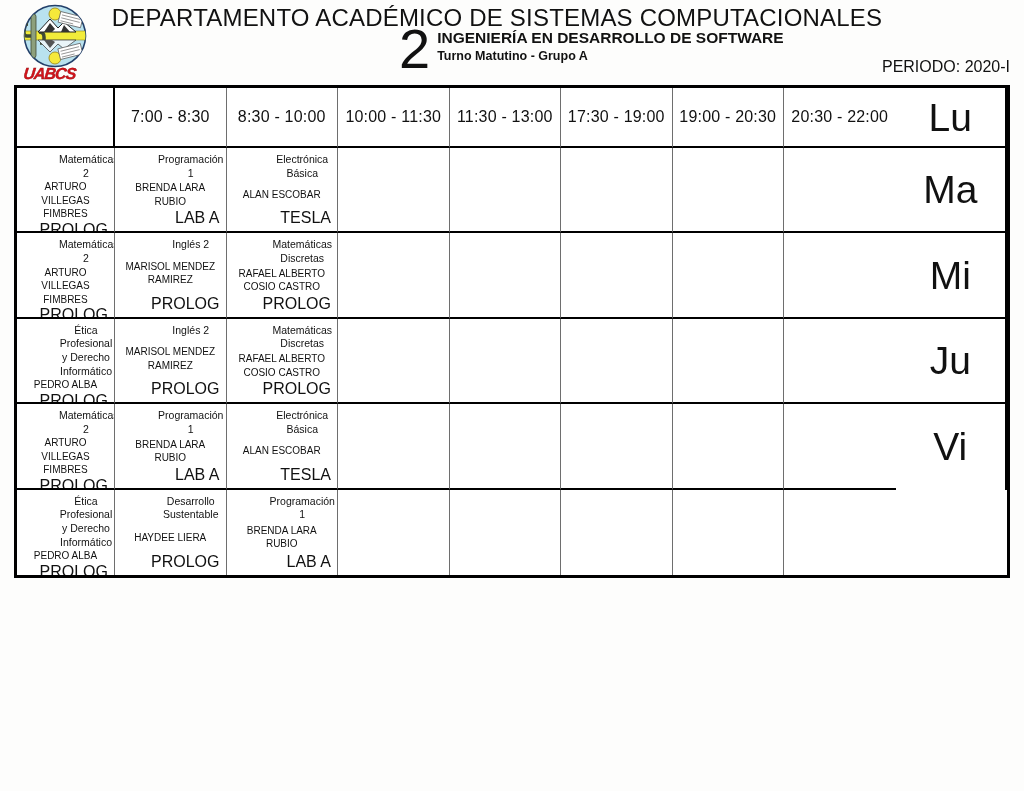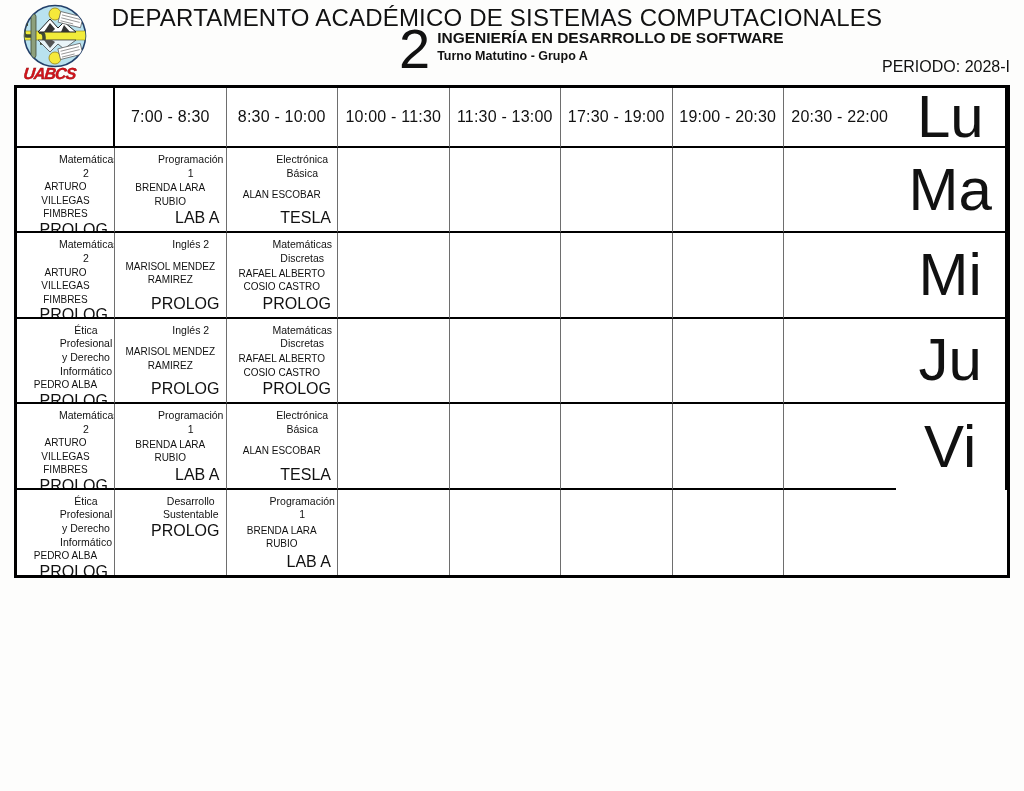--- a/index.html
+++ b/index.html
@@ -26,21 +26,21 @@
     border:3px solid #000; box-sizing:border-box; background:#fff;
     display:grid;
     grid-template-columns:98px repeat(8, 1fr);
     grid-template-rows:60px repeat(5, 1fr);
   }
   .cell { box-sizing:border-box; border-right:1px solid #6e6e6e; border-bottom:2px solid #000; overflow:hidden; min-width:0; }
   .cell.first-col { border-right:2.5px solid #000; }
   .cell.last-col  { border-right:none; }
   .cell.last-row  { border-bottom:none; }
   .time-head { display:flex; align-items:center; justify-content:center; font-size:16px; letter-spacing:0.2px; white-space:nowrap; }
-  .day-cell  { display:flex; align-items:center; justify-content:center; font-size:60px; line-height:1;text-align:right; }
+  .day-cell  { display:flex; align-items:center; justify-content:center; font-size:39px; line-height:1;text-align:right; }
   .class-cell { display:flex; flex-direction:column; padding:5px 1px 4px 1px; }
   .subject { text-align:center; font-size:10.5px; line-height:1.3;margin-left:41px; }
   .prof { flex:1; display:flex; align-items:center; justify-content:center; text-align:center; font-size:10px; line-height:1.35; padding:0 4px; }
   .room { text-align:right; font-size:16px; padding-right:5px; }
 </style>
 </head>
 <body>
 
 <div class="page">
 
@@ -90,21 +90,21 @@
   <div class="dept-title">DEPARTAMENTO ACADÉMICO DE SISTEMAS COMPUTACIONALES</div>
 
   <div class="program-block">
     <div class="sem-number">2</div>
     <div class="program-texts">
       <div class="program-title">INGENIERÍA EN DESARROLLO DE SOFTWARE</div>
       <div class="group-subtitle">Turno Matutino - Grupo A</div>
     </div>
   </div>
 
-  <div class="period">PERIODO: 2028-I</div>
+  <div class="period">PERIODO: 2020-I</div>
 
   <div id="schedule-grid">
       <div class="cell corner first-col"></div>
       <div class="cell time-head">7:00 - 8:30</div>
       <div class="cell time-head">8:30 - 10:00</div>
       <div class="cell time-head">10:00 - 11:30</div>
       <div class="cell time-head">11:30 - 13:00</div>
       <div class="cell time-head">17:30 - 19:00</div>
       <div class="cell time-head">19:00 - 20:30</div>
       <div class="cell time-head last-col">20:30 - 22:00</div>
@@ -193,20 +193,21 @@
       <div class="cell class-cell"></div>
       <div class="cell class-cell last-col"></div>
       <div class="cell day-cell first-col last-row">Vi</div>
       <div class="cell class-cell last-row">
         <div class="subject">Ética Profesional y Derecho Informático</div>
         <div class="prof">PEDRO ALBA</div>
         <div class="room">PROLOG</div>
       </div>
       <div class="cell class-cell last-row">
         <div class="subject">Desarrollo Sustentable</div>
+        <div class="prof">HAYDEE LIERA</div>
         <div class="room">PROLOG</div>
       </div>
       <div class="cell class-cell last-row">
         <div class="subject">Programación 1</div>
         <div class="prof">BRENDA LARA RUBIO</div>
         <div class="room">LAB A</div>
       </div>
       <div class="cell class-cell last-row"></div>
       <div class="cell class-cell last-row"></div>
       <div class="cell class-cell last-row"></div>

